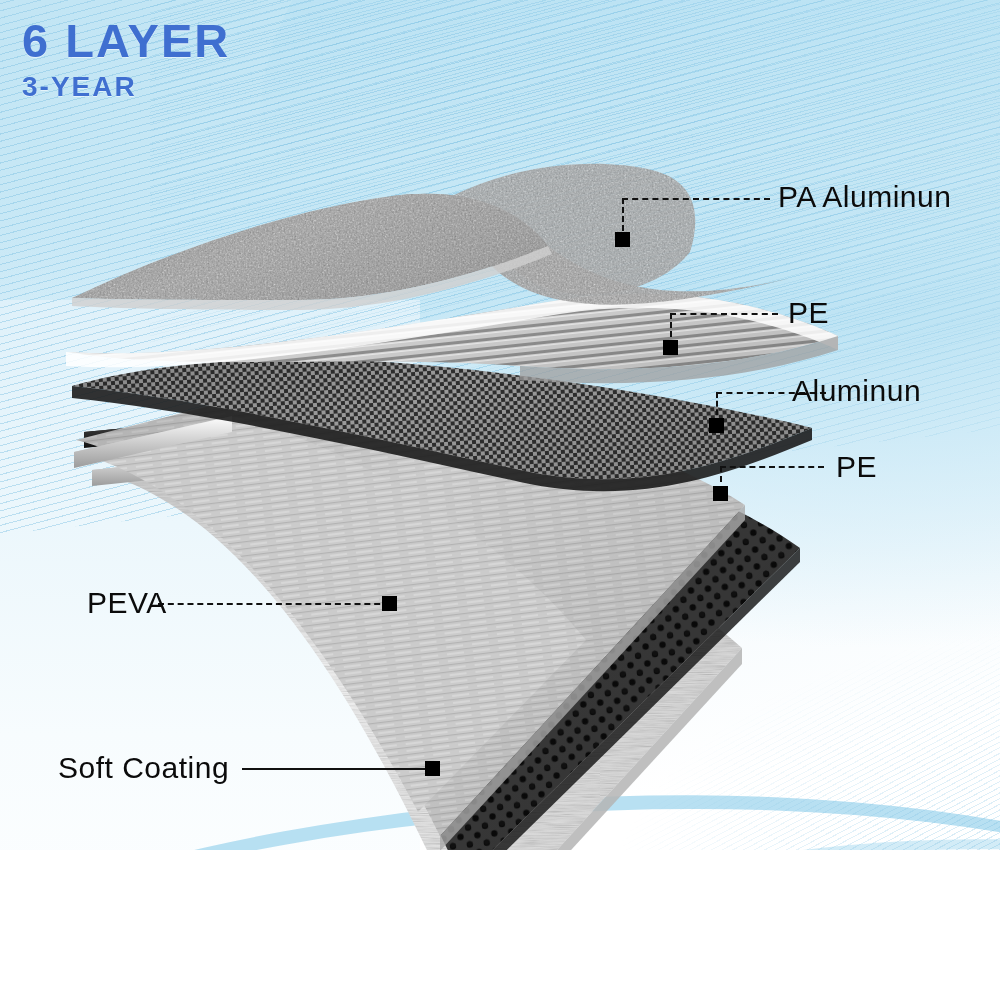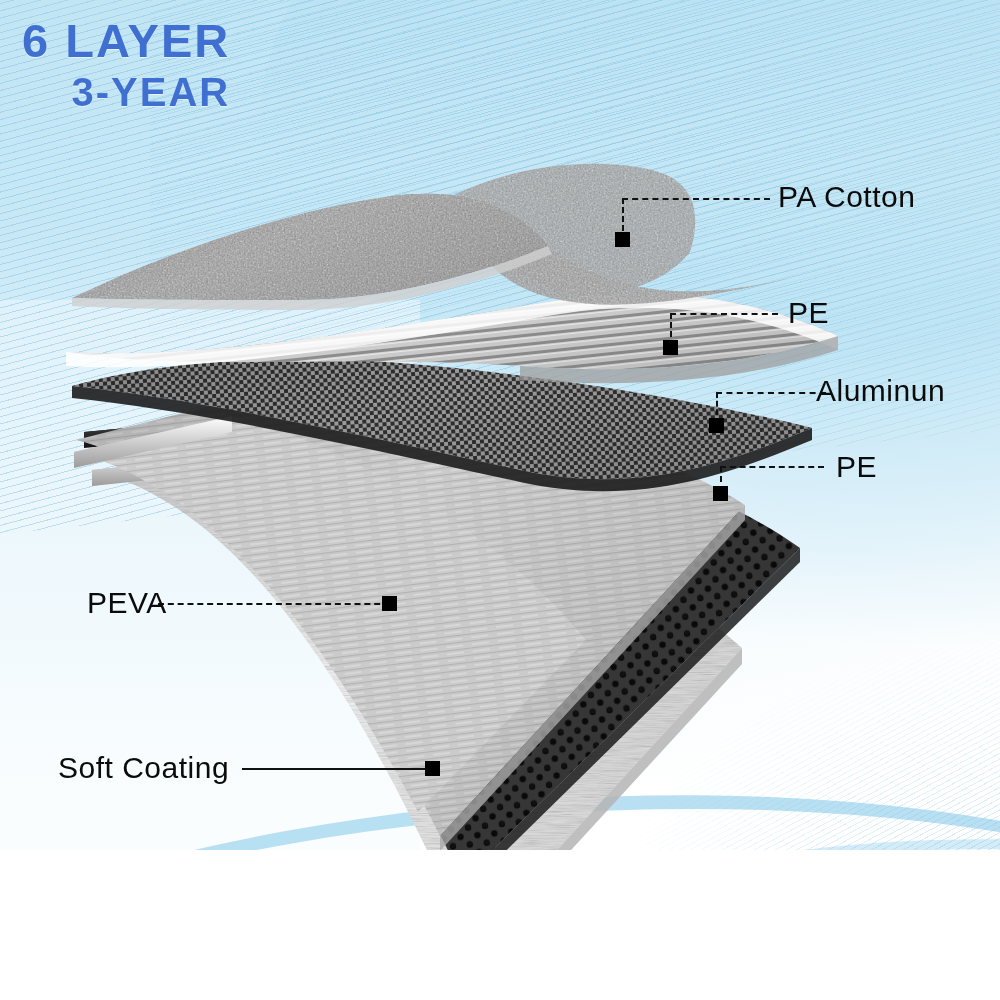--- a/index.html
+++ b/index.html
@@ -65,21 +65,21 @@
 
   
   .headline{position:absolute;left:22px;top:18px;z-index:40;}
   .headline .ln{
     font-weight:bold;color:#3f6fd0;line-height:.97;
     letter-spacing:2px;
     text-shadow:0 1px 0 rgba(255,255,255,.55);
     white-space:pre;
   }
   .ln1{font-size:47px;}
-  .ln2{font-size:40px;margin-top:9px;text-align:right;}
+  .ln2{font-size:28px;margin-top:9px;}
   .ln3{font-size:40px;margin-top:3px;}
 
   
   #stack{position:absolute;left:0;top:0;width:1000px;height:1000px;z-index:20;}
 
   
   .callout{position:absolute;z-index:60;}
   .callout .lbl{position:absolute;white-space:nowrap;font-size:30px;color:#0b0b0b;
     letter-spacing:.5px;}
   .dash-h{position:absolute;height:0;border-top:2px dashed #111;}
@@ -244,35 +244,35 @@
 
       <path d="M72,298 C130,300 210,300 300,300 C380,300 470,278 548,246
                L552,254 C470,288 380,310 300,310 C210,310 128,309 72,306 Z" fill="#cfcfcf" opacity=".8"></path>
     </g>
   </svg>
 
   <div class="callout">
     <div class="dash-h" style="left:622px;top:198px;width:148px;"></div>
     <div class="dash-v" style="left:622px;top:198px;height:42px;"></div>
     <div class="sq" style="left:615px;top:232px;"></div>
-    <div class="lbl" style="left:778px;top:180px;">PA Cotton</div>
+    <div class="lbl" style="left:778px;top:180px;">PA Aluminun</div>
   </div>
 
   <div class="callout">
     <div class="dash-h" style="left:670px;top:313px;width:108px;"></div>
     <div class="dash-v" style="left:670px;top:313px;height:33px;"></div>
     <div class="sq" style="left:663px;top:340px;"></div>
     <div class="lbl" style="left:788px;top:296px;">PE</div>
   </div>
 
   <div class="callout">
     <div class="dash-h" style="left:716px;top:392px;width:110px;"></div>
     <div class="dash-v" style="left:716px;top:392px;height:32px;"></div>
     <div class="sq" style="left:709px;top:418px;"></div>
-    <div class="lbl" style="left:816px;top:374px;">Aluminun</div>
+    <div class="lbl" style="left:792px;top:374px;">Aluminun</div>
   </div>
 
   <div class="callout">
     <div class="dash-h" style="left:720px;top:466px;width:104px;"></div>
     <div class="dash-v" style="left:720px;top:466px;height:26px;"></div>
     <div class="sq" style="left:713px;top:486px;"></div>
     <div class="lbl" style="left:836px;top:450px;">PE</div>
   </div>
 
   <div class="callout">

